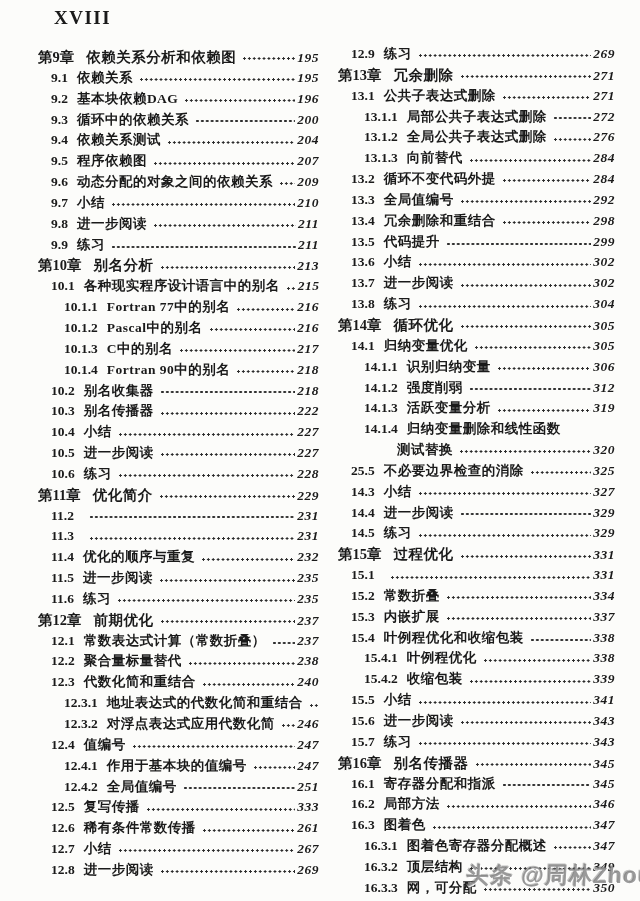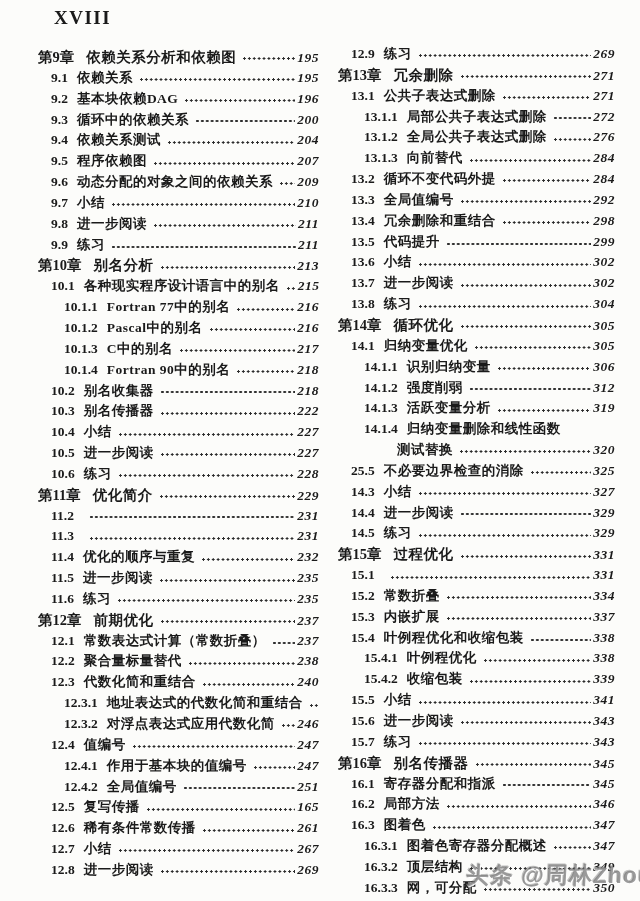--- a/index.html
+++ b/index.html
@@ -270,21 +270,21 @@
       <div class="row subsection">
         <span class="num">12.4.2</span>
         <span class="title">全局值编号</span>
         <span class="leader"></span>
         <span class="page-num">251</span>
       </div>
       <div class="row section">
         <span class="num">12.5</span>
         <span class="title">复写传播</span>
         <span class="leader"></span>
-        <span class="page-num">165</span>
+        <span class="page-num">333</span>
       </div>
       <div class="row section">
         <span class="num">12.6</span>
         <span class="title">稀有条件常数传播</span>
         <span class="leader"></span>
         <span class="page-num">261</span>
       </div>
       <div class="row section">
         <span class="num">12.7</span>
         <span class="title">小结</span>

